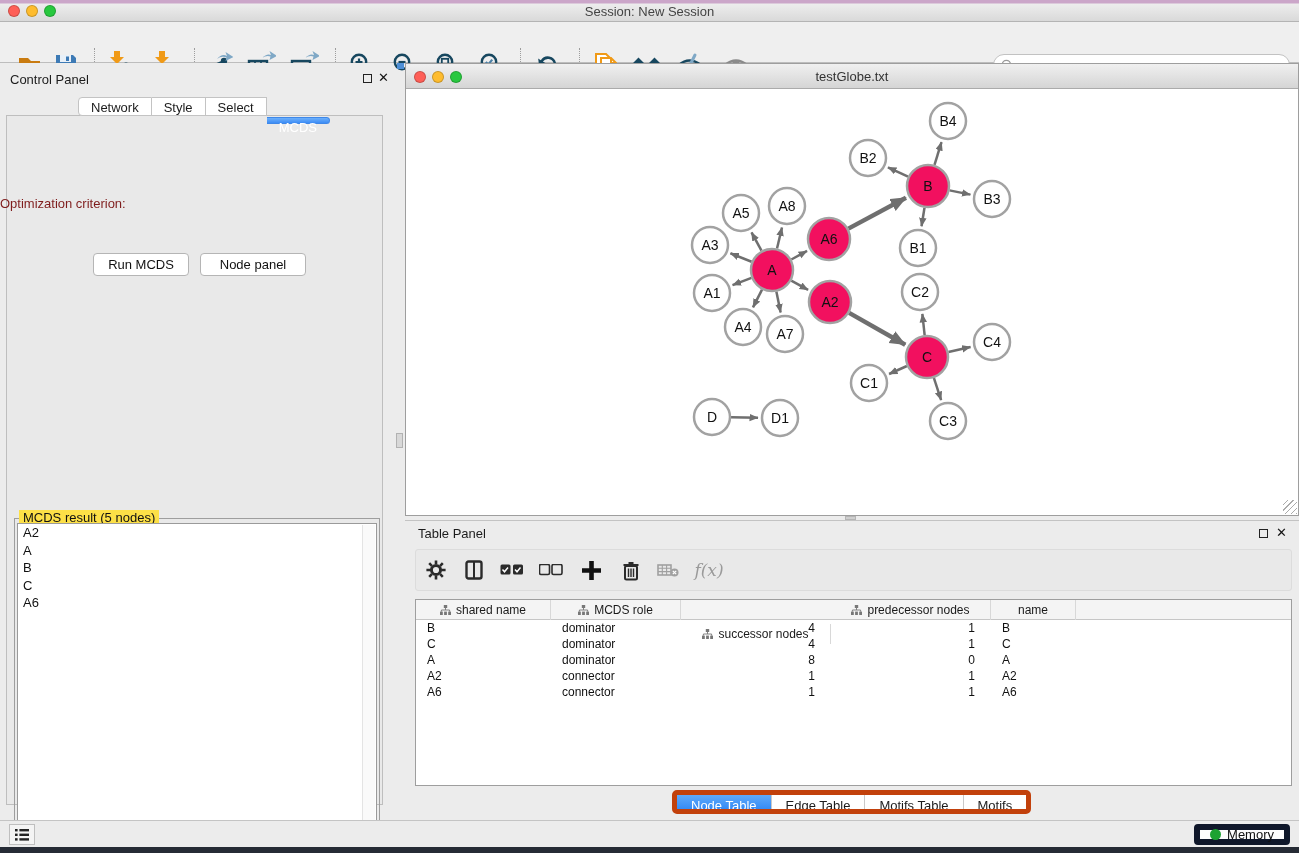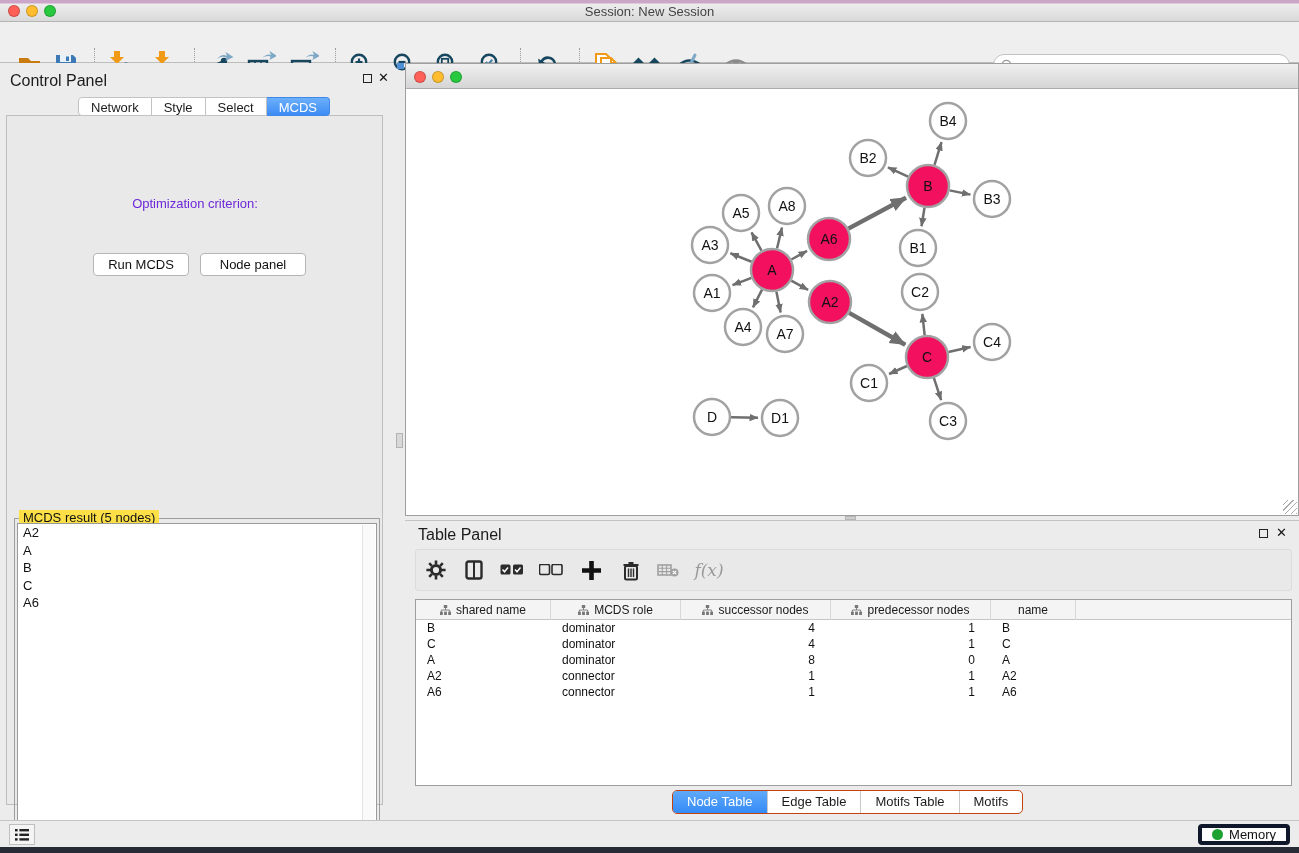--- a/index.html
+++ b/index.html
@@ -21,32 +21,32 @@
     background:#EFEFEF; border-bottom:1px solid #BDBDBD; }
   .tbtn { position:absolute; top:25px; width:36px; height:36px; background:none; border:none;
     display:flex; align-items:center; justify-content:center; cursor:default; }
   .tsep { position:absolute; top:26px; width:0; height:32px; border-left:1px dotted #9D9D9D; }
   .searchbox { position:absolute; left:993px; top:32px; width:297px; height:22px;
     background:#fff; border:1px solid #C2C2C2; border-radius:11px; display:flex; align-items:center; padding-left:7px; }
   .searchbox input { border:none; outline:none; flex:1; font-size:12px; background:transparent; margin-left:4px; }
 
   
   .cpanel { position:absolute; left:0; top:63px; width:390px; height:757px; background:#ECECEC; }
-  .panel-head { position:absolute; left:10px; top:9px; font-size:16px; color:#1c1c1c; }
+  .panel-head { position:absolute; left:10px; top:9px; font-size:13px; color:#1c1c1c; }
   .float-ic { position:absolute; top:11px; width:9px; height:9px; border:1.5px solid #222; background:transparent; }
   .close-ic { position:absolute; top:8px; font-size:13px; font-weight:bold; color:#111; line-height:13px; }
   .cp-pane { position:absolute; left:6px; top:52px; width:377px; height:690px;
     background:#E9E9E9; border:1px solid #BEBEBE; }
   .cp-tabs { position:absolute; left:78px; top:34px; height:19px; display:flex; z-index:3; }
   .cp-tab { font-size:13px; padding:2px 12px 3px; background:#fff; border:1px solid #C3C3C3; border-left:none;
     color:#1c1c1c; }
   .cp-tab:first-child { border-left:1px solid #C3C3C3; border-radius:4px 0 0 4px; }
   .cp-tab:last-child { border-radius:0 4px 4px 0; }
-  .cp-tab.active { background:linear-gradient(#6CB0FB,#3D8CF5); border-color:#3F88E8; color:#fff; }
-  .opt-label { position:absolute; left:0; width:390px; top:133px; text-align:center; font-size:13px; color:#6d28d9; }
+  .cp-tab.active { background:linear-gradient(#6CB0FB,#3D8CF5); border-color:#3F88E8; color:#fff;margin-top:20px; }
+  .opt-label { position:absolute; left:0; width:390px; top:133px; text-align:left; font-size:13px; color:#7f1d1d; }
   .cp-select { position:absolute; left:43px; top:155px; width:312px; height:22px; background:#fff;
     border:1px solid #B5B5B5; border-radius:4px; display:flex; align-items:center; }
   .cp-select .val { flex:1; font-size:13px; padding-left:8px; color:#111; white-space:nowrap; }
   .cp-select .spin { width:20px; height:20px; margin-right:1px; border-radius:3px;
     background:linear-gradient(#6FB2FC,#3B87F6); display:flex; flex-direction:column; align-items:center; justify-content:center; }
   .cp-select .spin span { color:#fff; font-size:7px; line-height:5px; }
   .cp-btn { position:absolute; top:190px; height:23px; background:#fff; border:1px solid #B5B5B5;
     border-radius:4px; font-size:13px; color:#111; font-family:inherit; }
   .groupbox { position:absolute; left:14px; top:455px; width:366px; height:345px; border:1px solid #9E9E9E; }
   .groupbox .gtitle { position:absolute; top:-9px; left:4px; background:#fde047; padding:0 4px; font-size:13px; color:#111; }
@@ -76,30 +76,30 @@
   .tp-btn { background:none; border:none; display:flex; align-items:center; justify-content:center; height:36px; cursor:default; }
   .fx { font-family:"DejaVu Serif",serif; font-style:italic; font-size:17px; color:#9A9A9A; }
   .ttable { position:absolute; left:10px; top:78px; width:877px; height:187px; background:#fff; border:1px solid #9E9E9E; overflow:hidden; }
   .thead { display:flex; height:20px; background:#F4F4F4; border-bottom:1px solid #C6C6C6; }
   .th { display:flex; align-items:center; justify-content:center; gap:5px; font-size:12px; color:#1a1a1a;
     border-right:1px solid #D8D8D8; height:20px; }
   .th:last-child { border-right:none; }
   .trow { display:flex; height:16px; align-items:center; }
   .td { font-size:12px; color:#111; height:16px; line-height:16px; white-space:nowrap; }
   .bottom-tabs { position:absolute; left:267px; top:269px; display:flex; height:24px;
-    border:1px solid #c2410c; border-radius:5px; overflow:hidden; background:#fff; }
+    border:5px solid #c2410c; border-radius:5px; overflow:hidden; background:#fff; }
   .bt-tab { font-size:13px; padding:3px 14px 0; color:#1c1c1c; border-right:1px solid #C9C9C9; }
   .bt-tab:last-child { border-right:none; }
   .bt-tab.active { background:linear-gradient(#5FA9FA,#358BF6); color:#fff; }
 
   
   .statusbar { position:absolute; left:0; top:820px; width:1299px; height:27px; background:#ECECEC; border-top:1px solid #C4C4C4; }
   .sb-left-btn { position:absolute; left:9px; top:3px; width:26px; height:21px; background:#F4F4F4;
     border:1px solid #BFBFBF; display:flex; align-items:center; justify-content:center; }
-  .memory-btn { position:absolute; right:9px; top:3px; height:21px; background:#FDFDFD; border:4px solid #0f172a;
+  .memory-btn { position:absolute; right:9px; top:3px; height:21px; background:#FDFDFD; border:6px solid #0f172a;
     border-radius:4px; display:flex; align-items:center; gap:6px; padding:0 10px; font-size:13px; color:#111; }
   .memory-dot { width:11px; height:11px; border-radius:50%; background:#1DA231; }
   .desktop-strip { position:absolute; left:0; top:847px; width:1299px; height:6px; background:#262B35; }
 
   svg { display:block; }
 </style>
 </head>
 <body>
 
 <div class="app">
@@ -272,20 +272,21 @@
 
   <div class="vgrip-top"></div>
   <div class="vgrip"></div>
   <div class="hgrip"></div>
 
   <div class="netwin">
     <div class="net-titlebar">
       <span class="tl red" style="left:8px;top:7px"></span>
       <span class="tl yellow" style="left:26px;top:7px"></span>
       <span class="tl green" style="left:44px;top:7px"></span>
+      <div class="title">testGlobe.txt</div>
     </div>
     <div class="net-canvas">
       <svg id="graph-svg" width="892" height="426">
           <defs>
             <marker id="arw" markerWidth="4.6" markerHeight="3.6" refX="3.4" refY="1.5" orient="auto" markerUnits="strokeWidth">
               <path d="M0,0 L3.6,1.5 L0,3 Z" fill="#6F6F6F"></path>
             </marker>
           </defs>
           <line x1="355.48901716798036" y1="161.67335414757676" x2="345.51098283201964" y2="143.32664585242324" stroke="#6F6F6F" stroke-width="2.5" marker-end="url(#arw)"></line>
           <line x1="371.0202091013652" y1="159.58044116750838" x2="375.9797908986348" y2="138.41955883249162" stroke="#6F6F6F" stroke-width="2.5" marker-end="url(#arw)"></line>
@@ -468,21 +469,21 @@
           <div class="th" style="width: 130px;">
             <svg width="11" height="10" viewBox="0 0 11 10">
               <rect x="3.8" y="0" width="3.4" height="3" fill="#777"></rect>
               <rect x="0" y="6.6" width="2.8" height="3.4" fill="#777"></rect>
               <rect x="4.1" y="6.6" width="2.8" height="3.4" fill="#777"></rect>
               <rect x="8.2" y="6.6" width="2.8" height="3.4" fill="#777"></rect>
               <path d="M5.5 3 V5 M1.4 6.6 V5 H9.6 V6.6" fill="none" stroke="#777" stroke-width="0.9"></path>
             </svg>
             <span>MCDS role</span>
           </div>
-          <div class="th" style="width: 150px;">
+          <div class="th" style="width: 150px; margin-top: 24px;">
             <svg width="11" height="10" viewBox="0 0 11 10">
               <rect x="3.8" y="0" width="3.4" height="3" fill="#777"></rect>
               <rect x="0" y="6.6" width="2.8" height="3.4" fill="#777"></rect>
               <rect x="4.1" y="6.6" width="2.8" height="3.4" fill="#777"></rect>
               <rect x="8.2" y="6.6" width="2.8" height="3.4" fill="#777"></rect>
               <path d="M5.5 3 V5 M1.4 6.6 V5 H9.6 V6.6" fill="none" stroke="#777" stroke-width="0.9"></path>
             </svg>
             <span>successor nodes</span>
           </div>
           <div class="th" style="width: 160px;">

